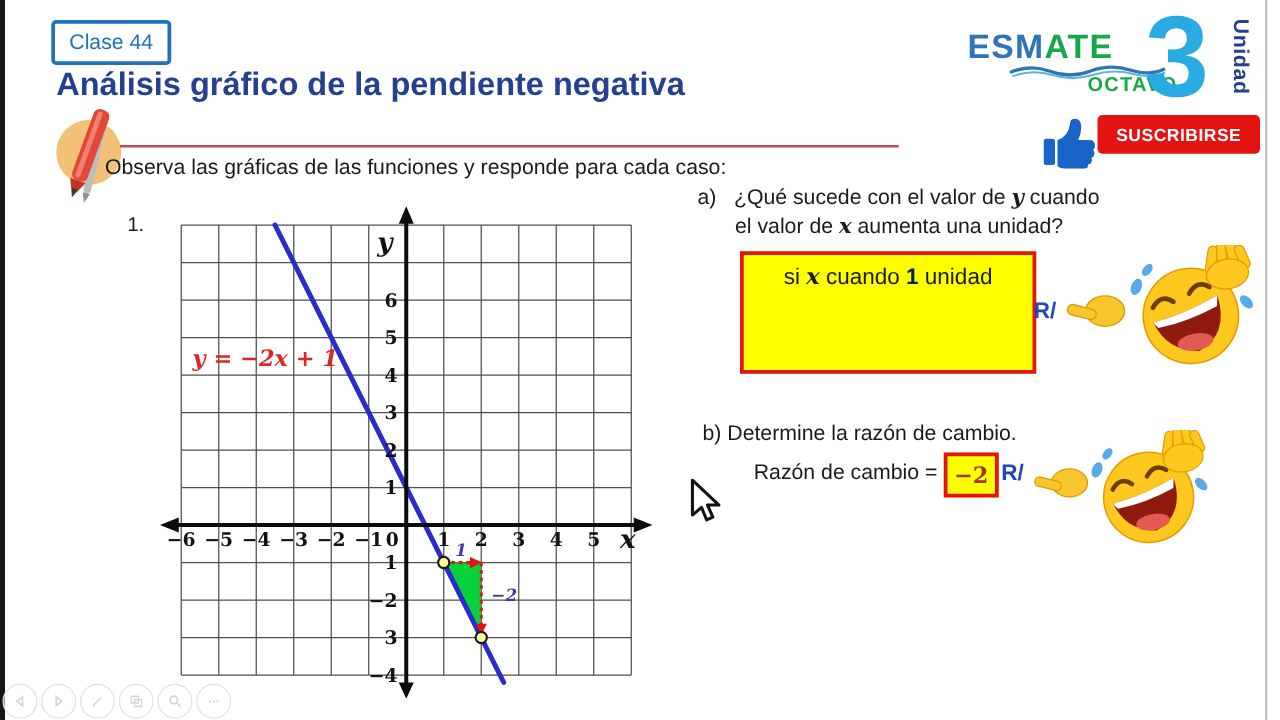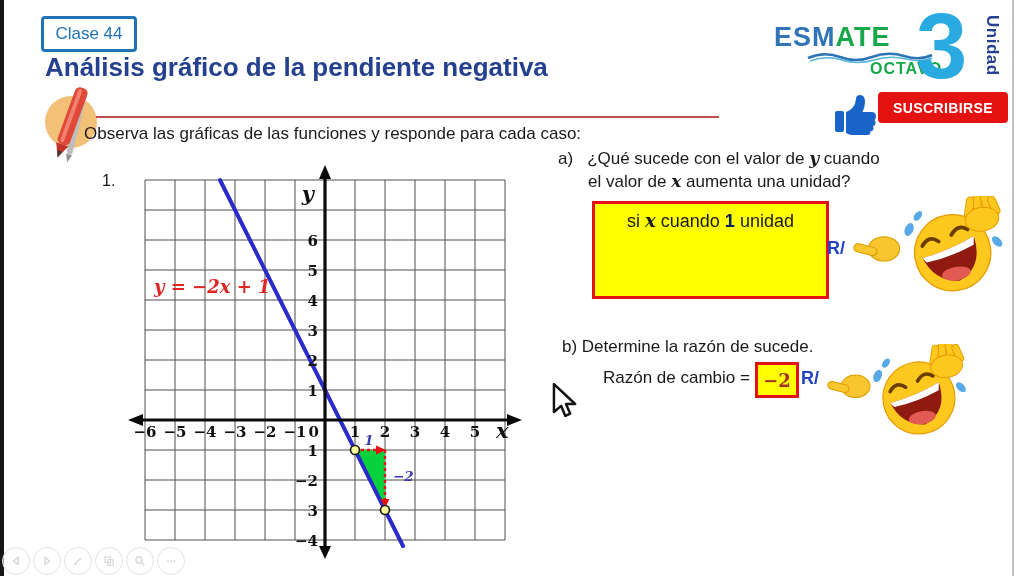--- a/index.html
+++ b/index.html
@@ -216,21 +216,21 @@
   <div><span>si </span><span class="mvar">x</span><span> cuando </span><span class="mnavy">1</span><span> unidad</span></div>
 </div>
 <div id="r-a" class="abs r-label">R/</div>
 <svg class="abs emoji" style="left:852px;top:228px" width="52" height="40">
     <use href="#emoji-hand"></use>
   </svg>
 <svg class="abs emoji" style="left:901px;top:196px" width="110" height="102">
     <use href="#emoji-face"></use>
   </svg>
 
-<div id="qb-line" class="abs">b) Determine la razón de sucede.</div>
+<div id="qb-line" class="abs">b) Determine la razón de cambio.</div>
 <div id="qb-answer" class="abs">Razón de cambio =</div>
 <div id="value-box" class="abs">−2</div>
 <div id="r-b" class="abs r-label">R/</div>
 <svg class="abs emoji" style="left:826px;top:367px" width="48" height="37">
     <use href="#emoji-hand"></use>
   </svg>
 <svg class="abs emoji" style="left:870px;top:344px" width="104" height="97">
     <use href="#emoji-face"></use>
   </svg>
 

